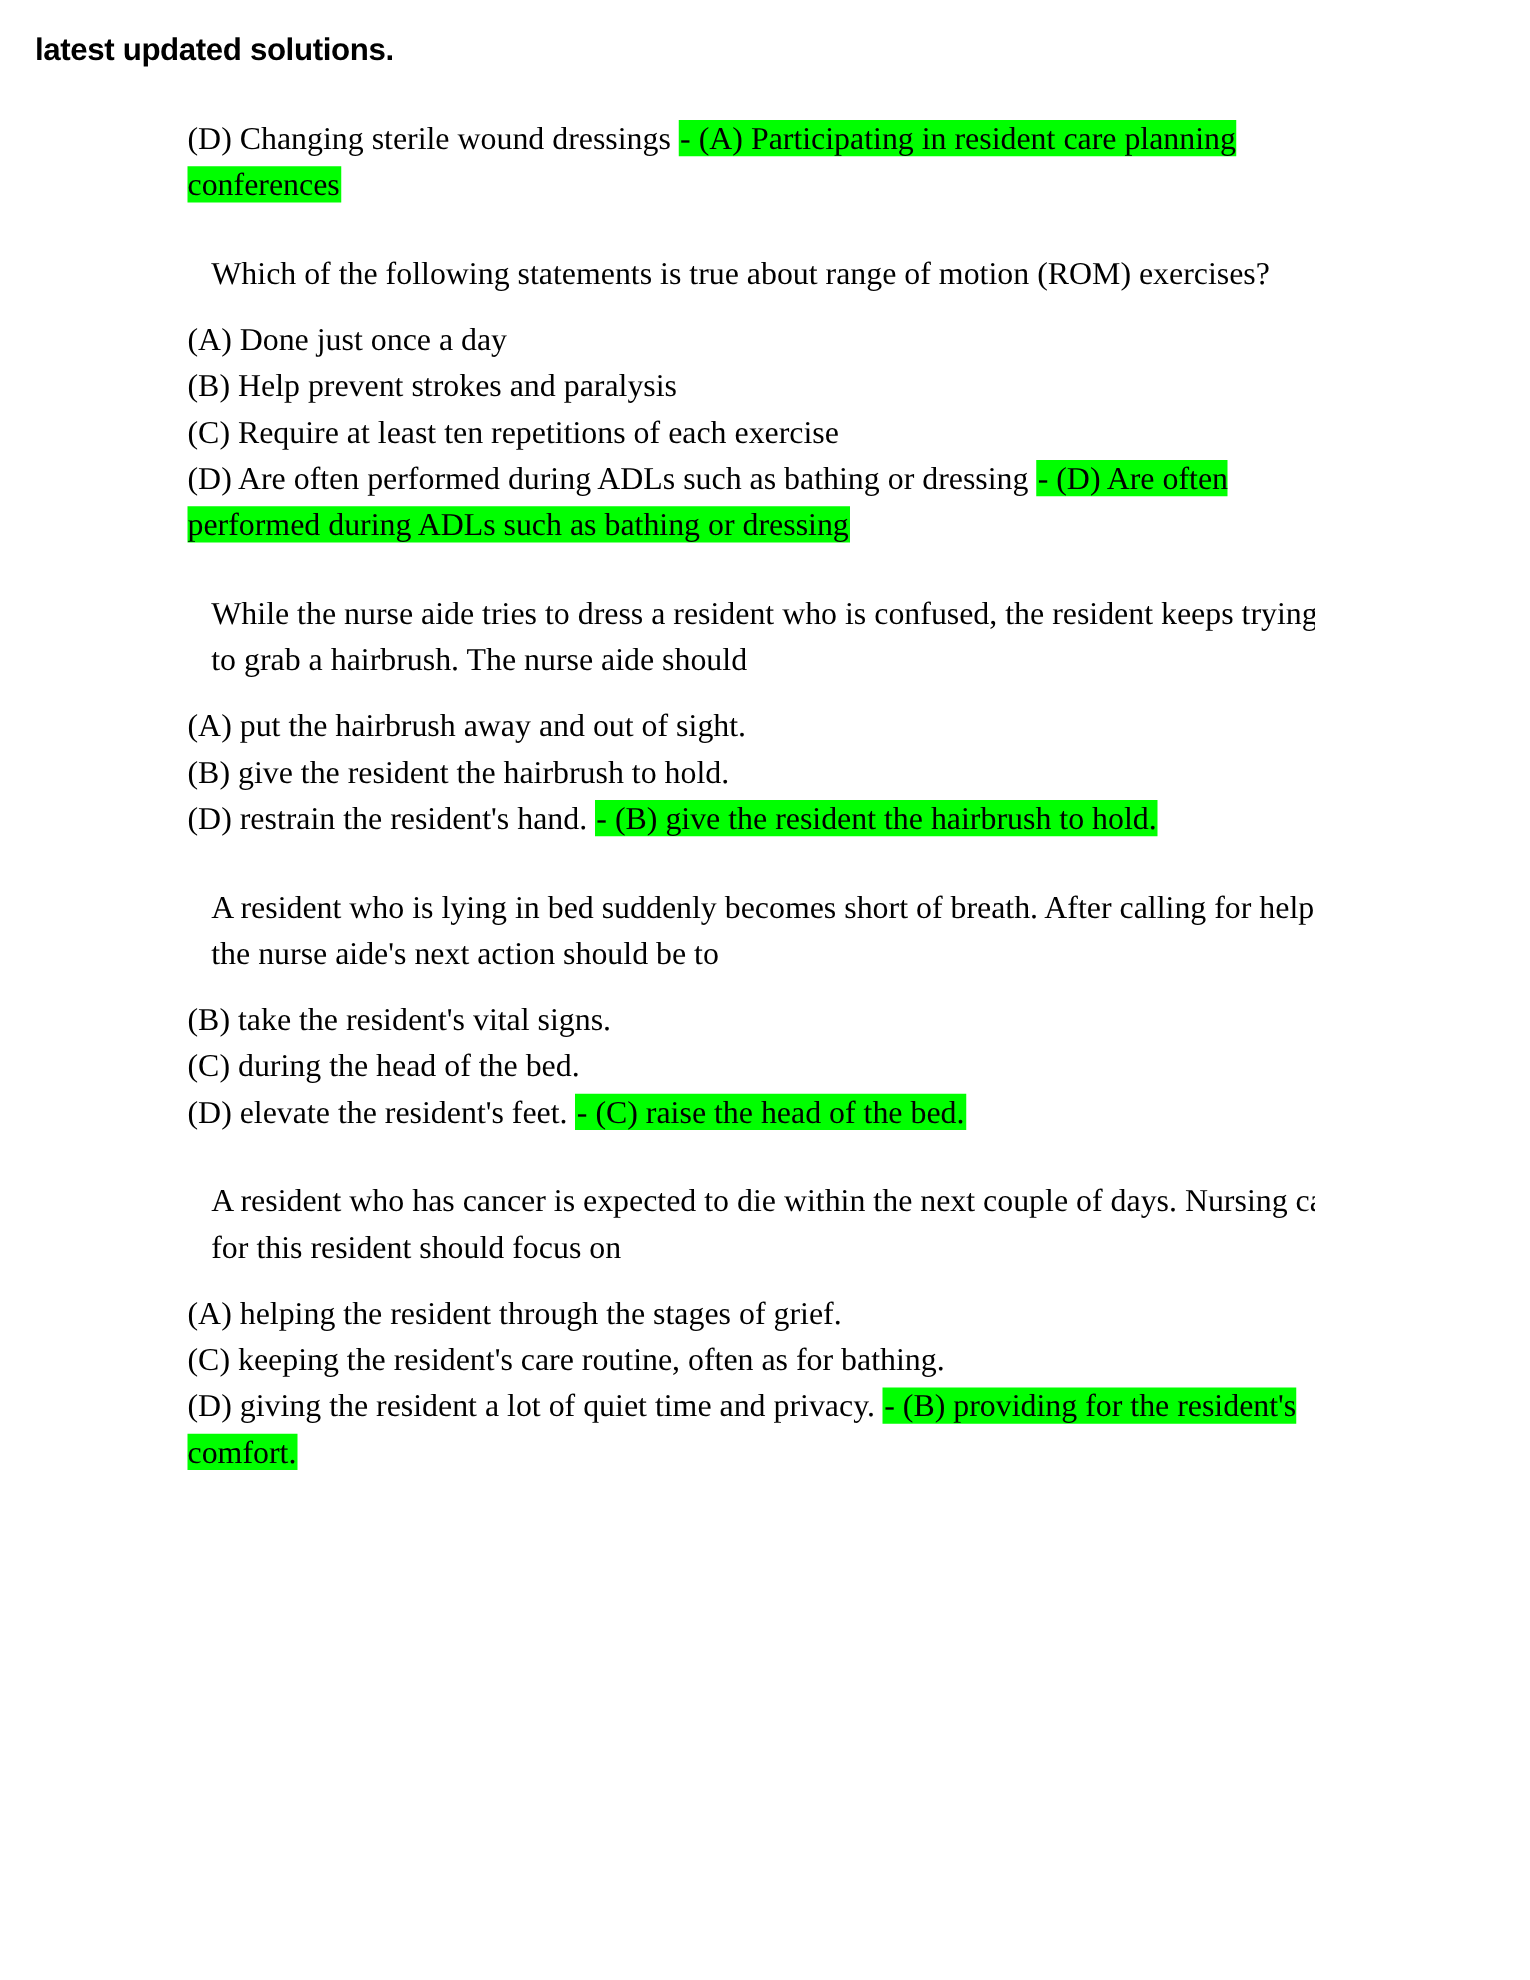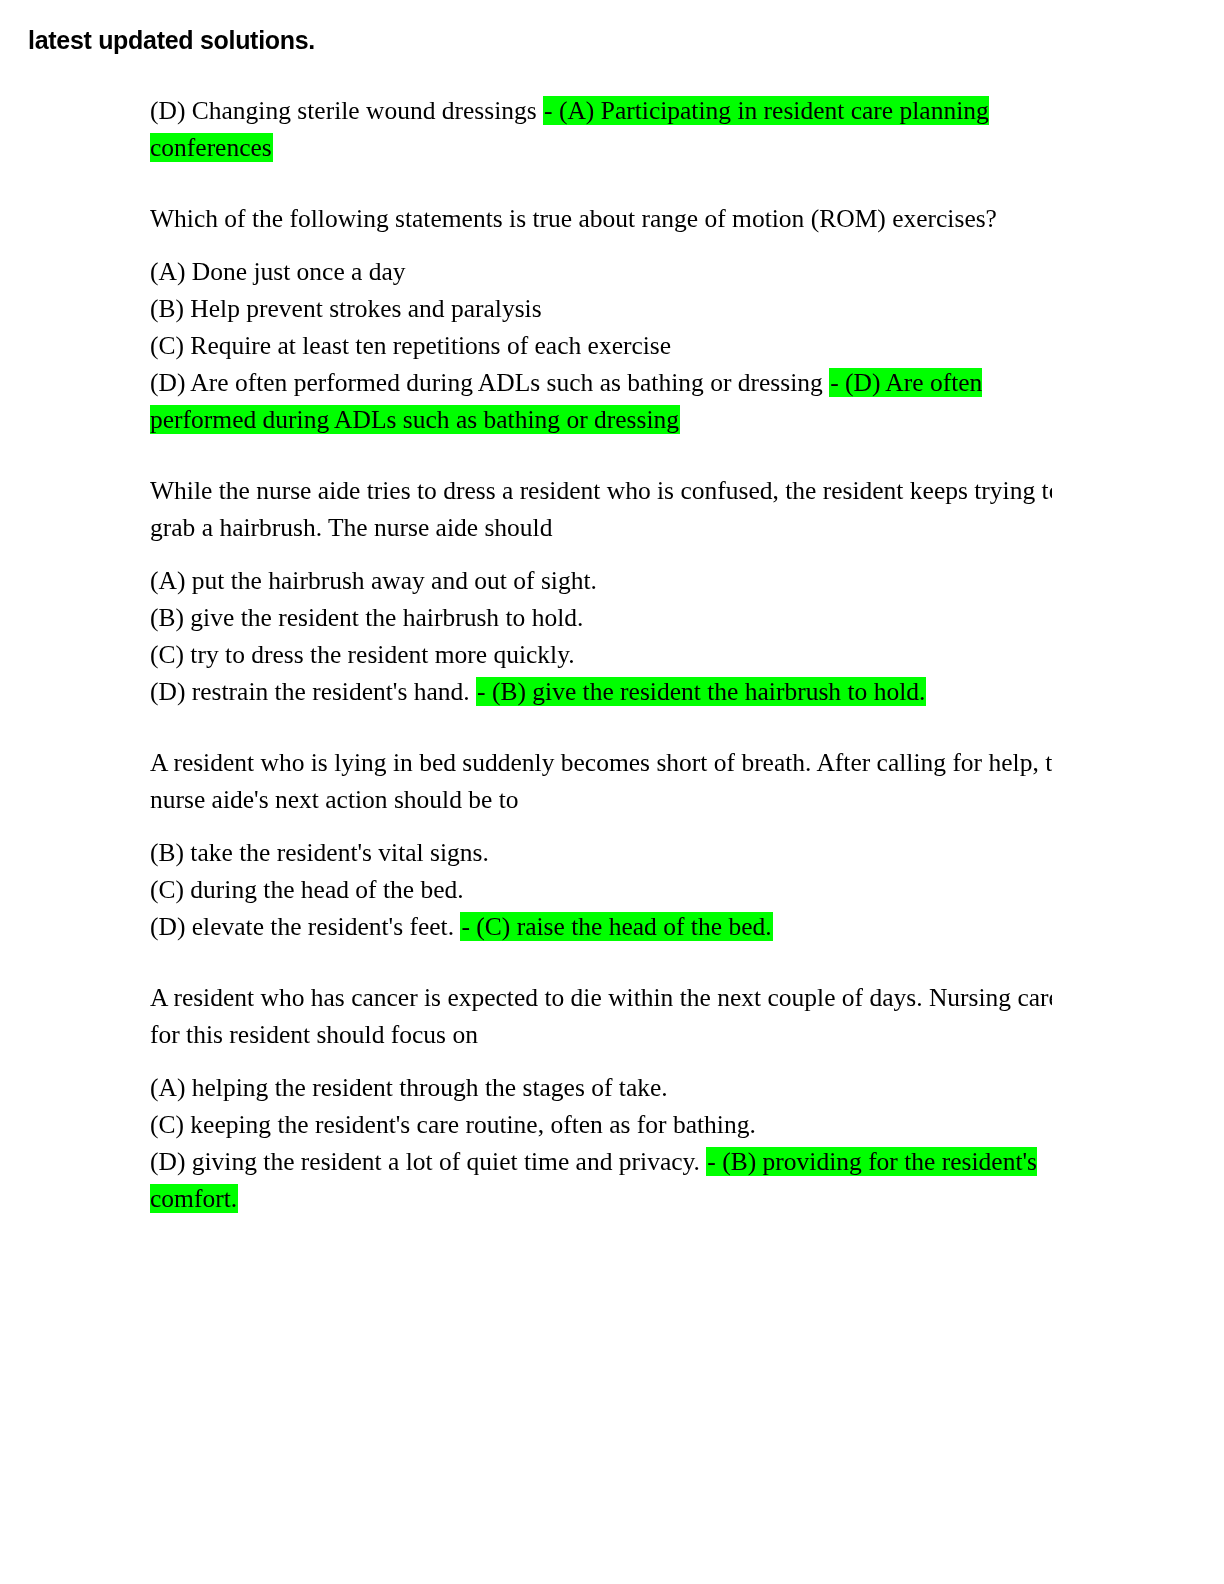--- a/index.html
+++ b/index.html
@@ -36,20 +36,21 @@
     margin-bottom: 34px;
   }
   .line {
     font-size: 25.5px;
     line-height: 37px;
     color: #000000;
   }
   .stem {
     font-size: 25.5px;
     line-height: 37px;
+    margin-left: 19px;
   }
   mark.hl {
     background: #00ff00;
     color: #000000;
     padding: 0 1px;
   }
   .spacer-sm { height: 16px; }
 </style>
 </head>
 <body>
@@ -75,40 +76,39 @@
       <div class="line">
         <span>(D) Are often performed during ADLs such as bathing or dressing </span><mark class="hl">- (D) Are often performed during ADLs such as bathing or dressing</mark>
       </div>
     </div>
 
     <div class="block">
       <div class="stem">While the nurse aide tries to dress a resident who is confused, the resident keeps trying to grab a hairbrush. The nurse aide should</div>
       <div class="spacer-sm"></div>
       <div class="line">(A) put the hairbrush away and out of sight.</div>
       <div class="line">(B) give the resident the hairbrush to hold.</div>
-      <div class="line">(C) try to dress the resident more quickly.</div>
       <div class="line">
         <span>(D) restrain the resident's hand. </span><mark class="hl">- (B) give the resident the hairbrush to hold.</mark>
       </div>
     </div>
 
     <div class="block">
       <div class="stem">A resident who is lying in bed suddenly becomes short of breath. After calling for help, the nurse aide's next action should be to</div>
       <div class="spacer-sm"></div>
       <div class="line">(B) take the resident's vital signs.</div>
       <div class="line">(C) during the head of the bed.</div>
       <div class="line">
         <span>(D) elevate the resident's feet. </span><mark class="hl">- (C) raise the head of the bed.</mark>
       </div>
     </div>
 
     <div class="block">
       <div class="stem">A resident who has cancer is expected to die within the next couple of days. Nursing care for this resident should focus on</div>
       <div class="spacer-sm"></div>
-      <div class="line">(A) helping the resident through the stages of take.</div>
+      <div class="line">(A) helping the resident through the stages of grief.</div>
       <div class="line">(C) keeping the resident's care routine, often as for bathing.</div>
       <div class="line">
         <span>(D) giving the resident a lot of quiet time and privacy. </span><mark class="hl">- (B) providing for the resident's comfort.</mark>
       </div>
     </div>
 
   </div>
 </div>
 
 </body></html>

